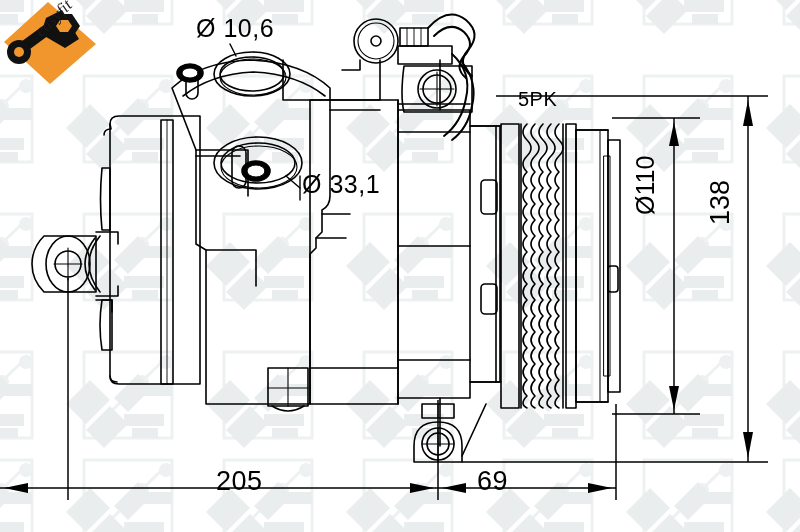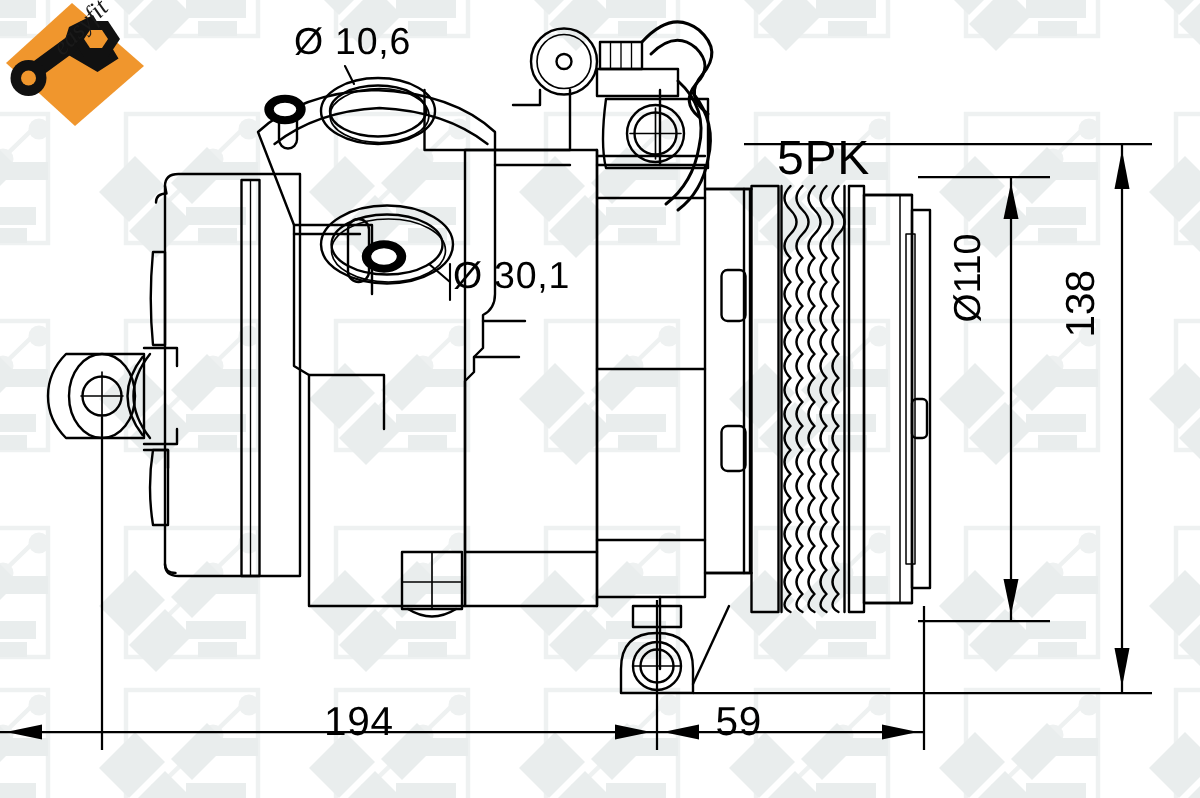--- a/index.html
+++ b/index.html
@@ -9,21 +9,21 @@
   }
   #stage{position:absolute;inset:0;width:800px;height:532px;background:#ffffff;}
   #wm,#art,#logo{position:absolute;left:0;top:0;width:800px;height:532px;}
   #wm{z-index:1;}
   #art{z-index:2;}
   #logo{z-index:3;}
   .lbl{position:absolute;z-index:4;font-family:"Liberation Sans",sans-serif;
        color:#000;white-space:nowrap;line-height:1;}
   #l-d153{left:196px;top:16px;font-size:25px;letter-spacing:.5px;}
   #l-d180{left:302px;top:172px;font-size:25px;letter-spacing:.5px;}
-  #l-5pk{left:518px;top:89px;font-size:32px;letter-spacing:.5px;}
+  #l-5pk{left:518px;top:89px;font-size:20px;letter-spacing:.5px;}
   #l-d110{left:633px;top:215px;font-size:25px;transform:rotate(-90deg);transform-origin:left top;}
   #l-138{left:707px;top:225px;font-size:27px;transform:rotate(-90deg);transform-origin:left top;}
   #l-145{left:216px;top:468px;font-size:27px;letter-spacing:.5px;}
   #l-48{left:477px;top:468px;font-size:27px;letter-spacing:.5px;}
   .easytext{position:absolute;z-index:4;left:31px;top:27px;width:62px;
     font-family:"Liberation Serif",serif;font-style:italic;font-size:17px;
     color:#1a1a1a;transform:rotate(-45deg);transform-origin:left top;}
 </style>
 </head>
 <body>
@@ -312,20 +312,20 @@
       <circle cx="19" cy="52" r="12" fill="#111111"></circle>
       <circle cx="19" cy="52" r="5" fill="#F0962D"></circle>
       <polygon points="56,14 72,14 80,26 72,38 56,38 48,26" fill="#111111"></polygon>
       <polygon points="60,20 68,20 72,26 68,32 60,32 56,26" fill="#F0962D"></polygon>
     </g>
   </svg>
 
   <div class="easytext">easyfit</div>
 
   <div class="lbl" id="l-d153">Ø 10,6</div>
-  <div class="lbl" id="l-d180">Ø 30,1</div>
+  <div class="lbl" id="l-d180">Ø 33,1</div>
   <div class="lbl" id="l-5pk">5PK</div>
   <div class="lbl" id="l-d110">Ø110</div>
   <div class="lbl" id="l-138">138</div>
-  <div class="lbl" id="l-145">194</div>
-  <div class="lbl" id="l-48">59</div>
+  <div class="lbl" id="l-145">205</div>
+  <div class="lbl" id="l-48">69</div>
 
 </div>
 
 </body></html>

